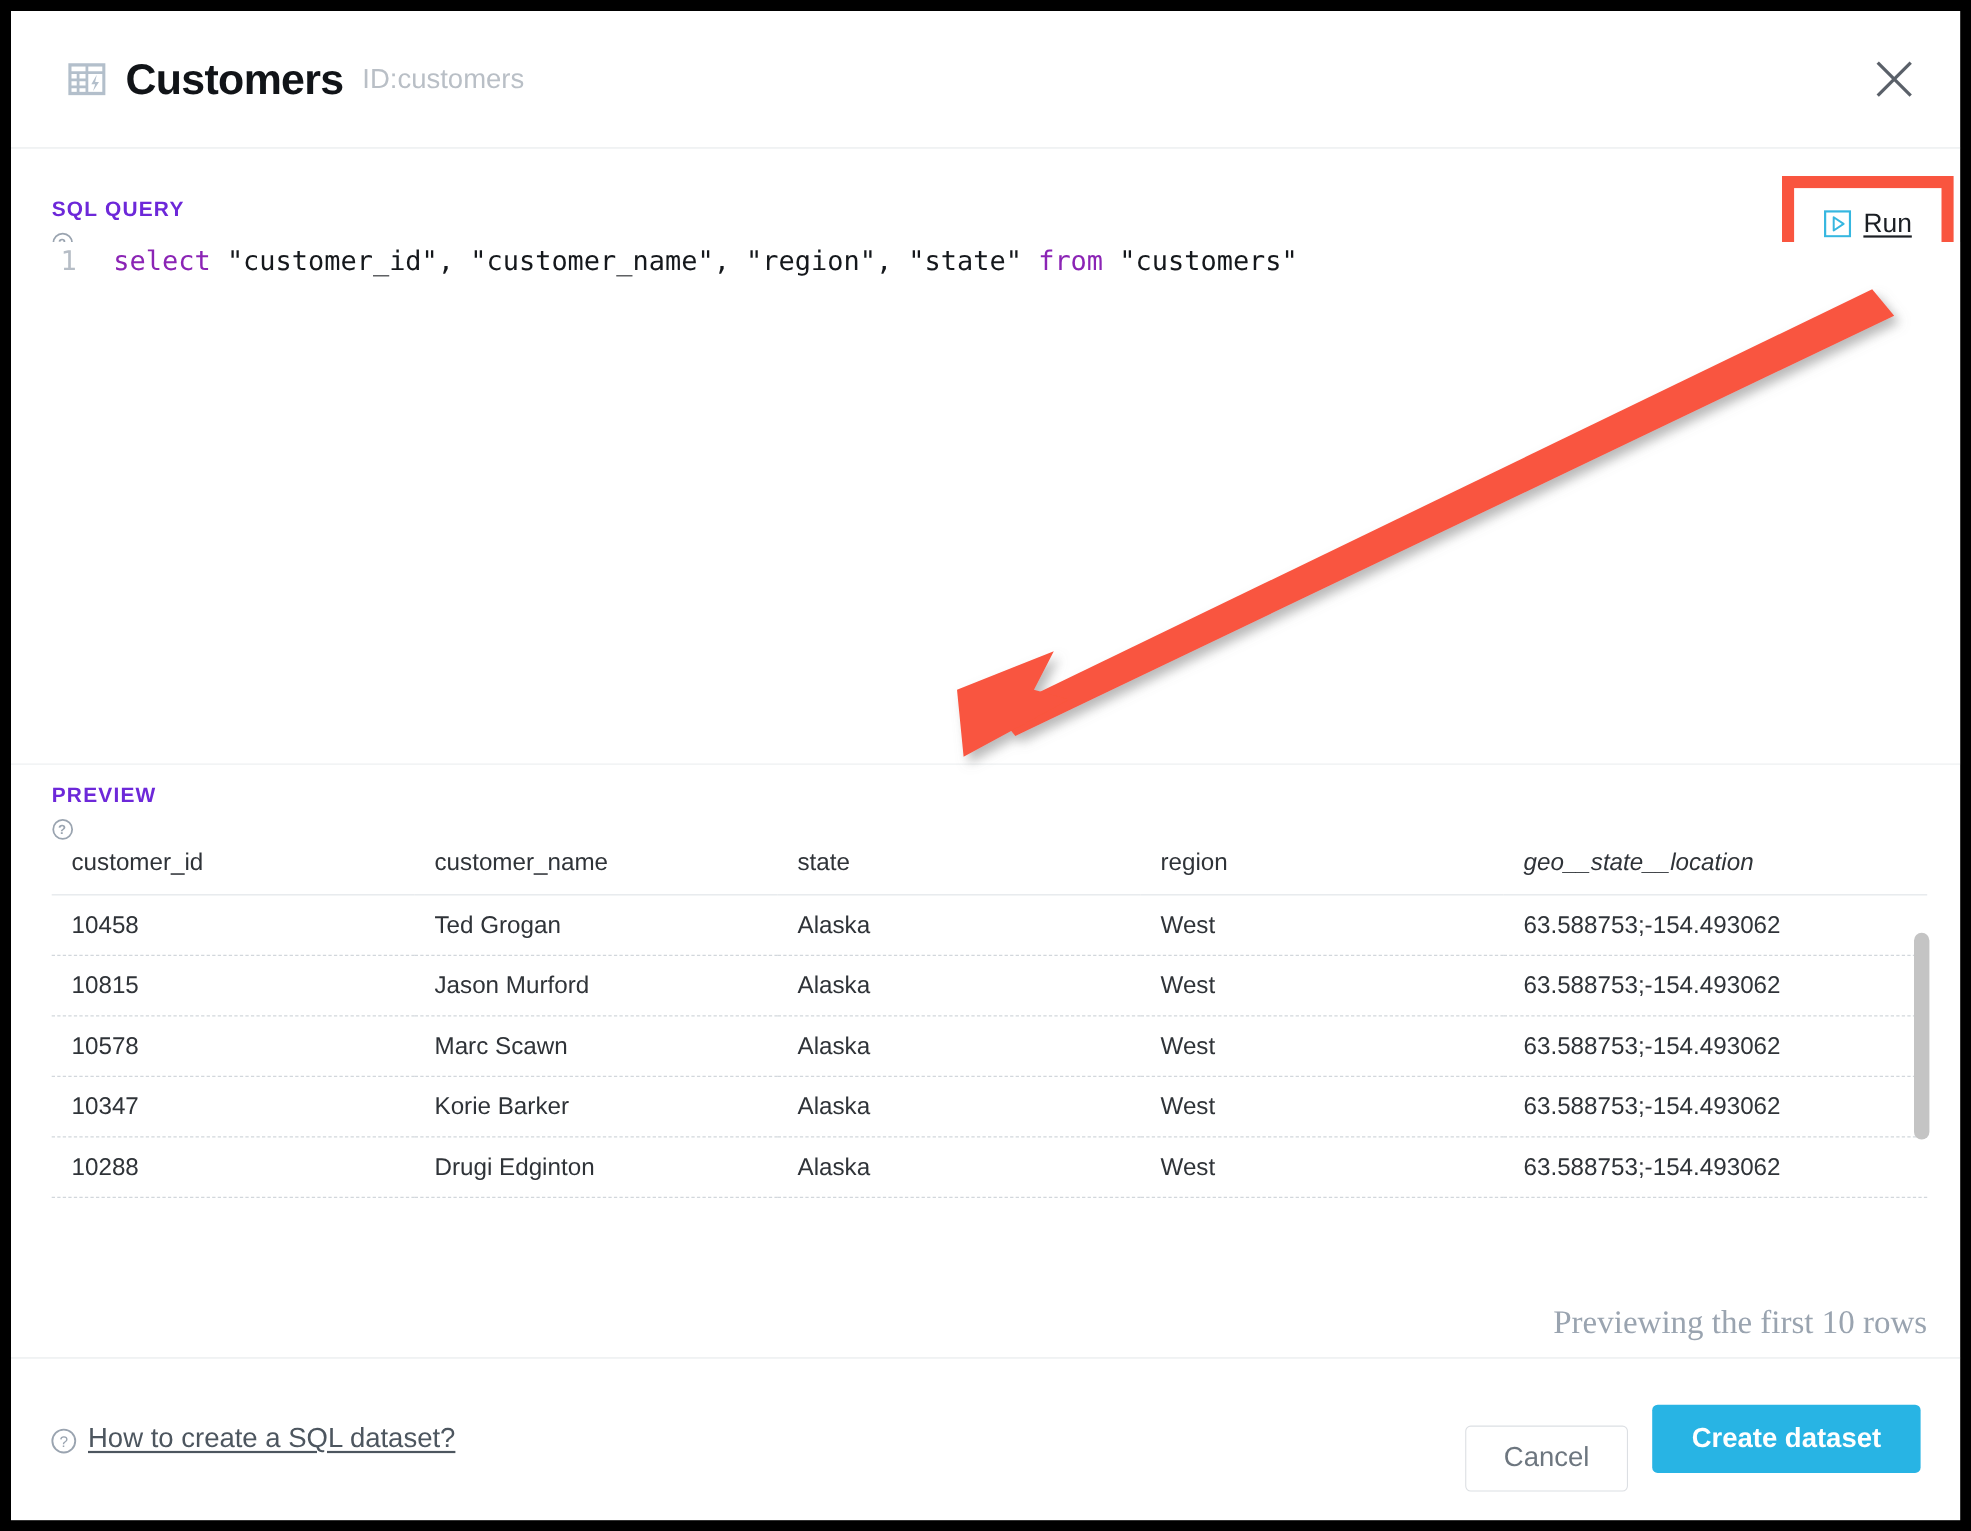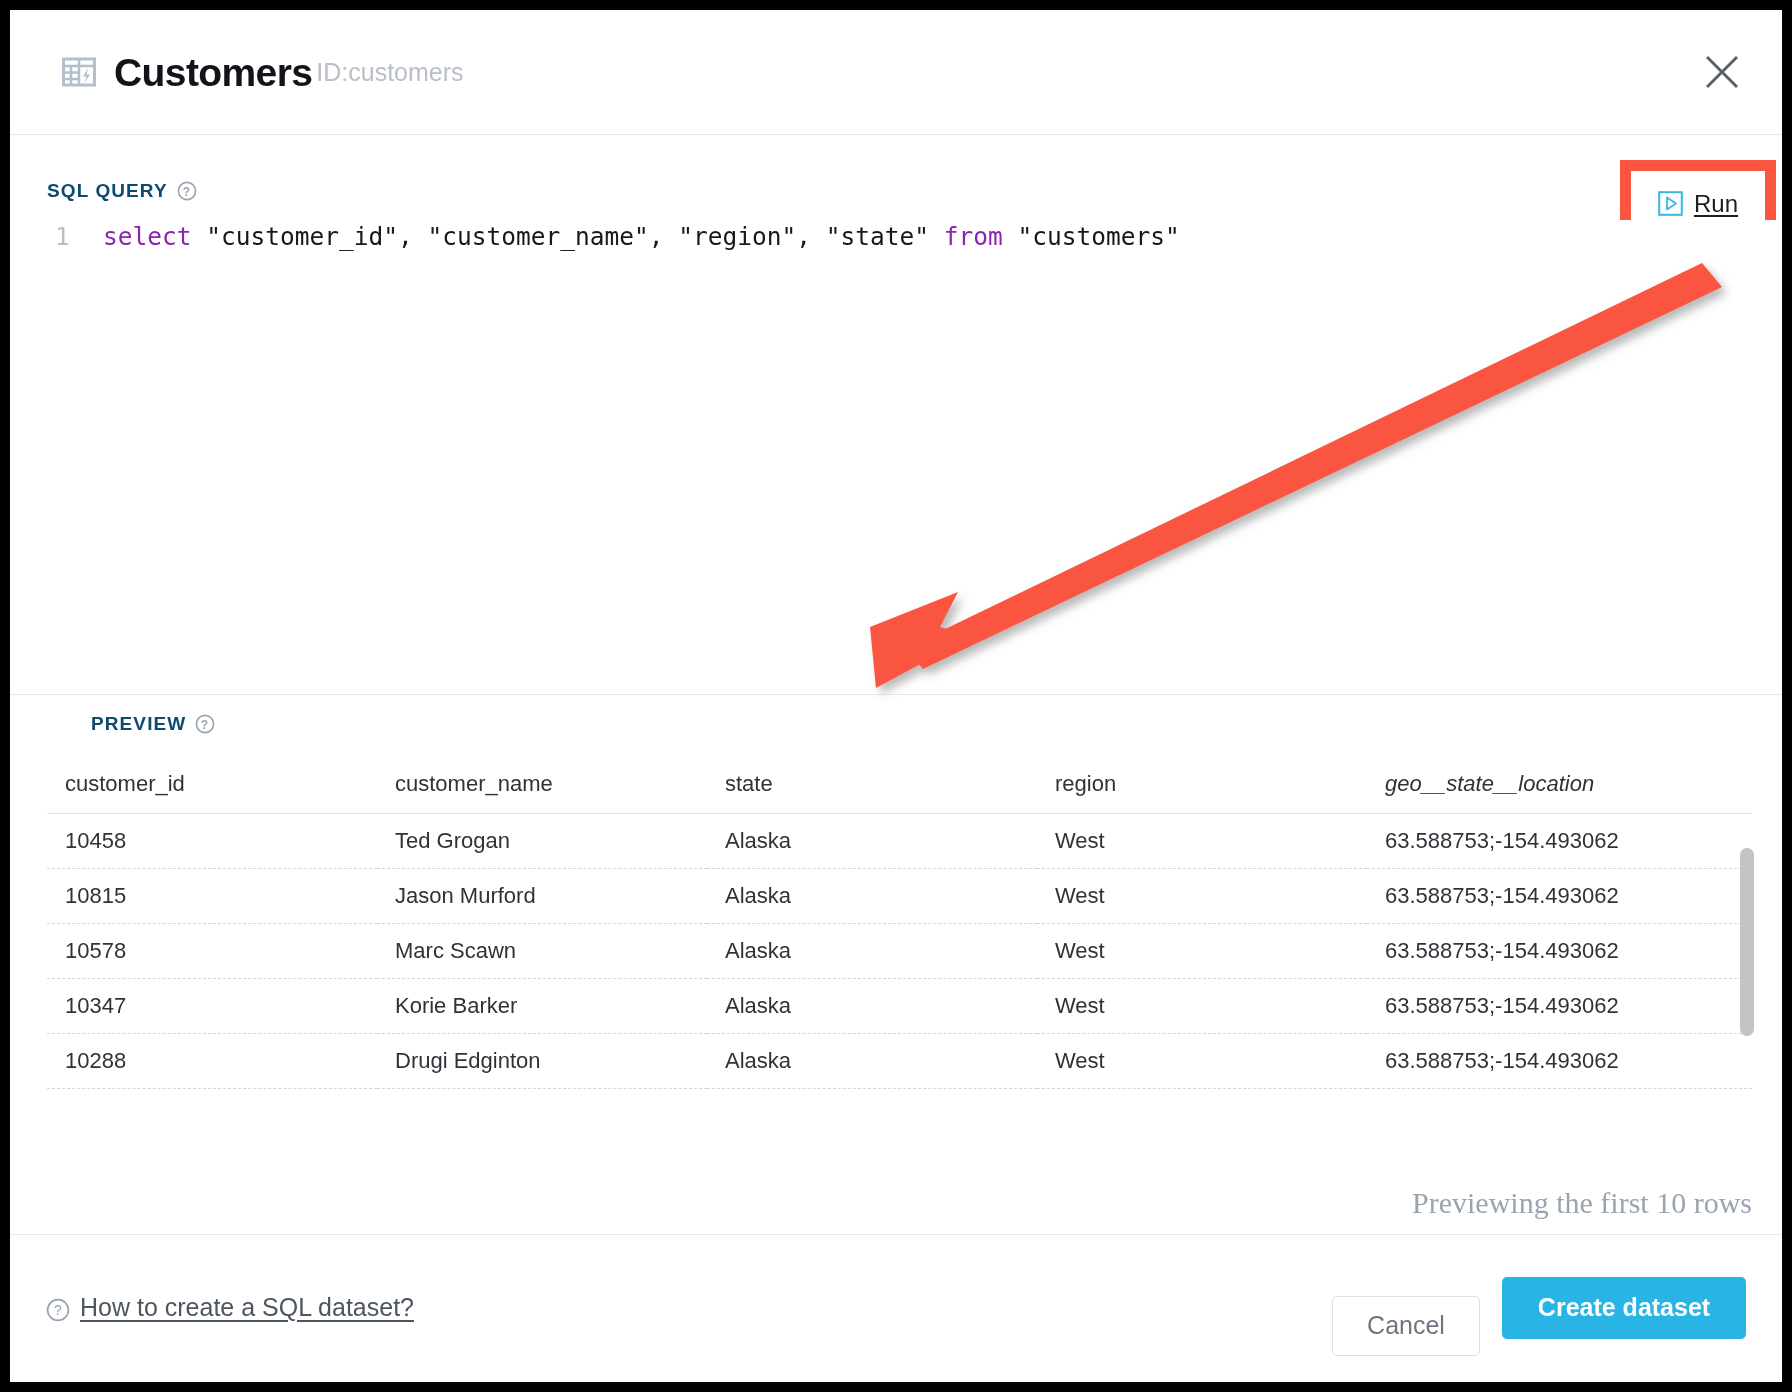--- a/index.html
+++ b/index.html
@@ -40,47 +40,48 @@
   .title {
     font-size: 39px;
     font-weight: 700;
     color: #111418;
     letter-spacing: -0.6px;
     line-height: 1;
   }
   .title-id {
     font-size: 25px;
     color: #b9bfc6;
-    margin-left: 4px;
+    margin-left: 17px;
     letter-spacing: 0px;
     line-height: 1;
     font-weight: 400;
     text-align: right;
   }
   .close-btn {
     position: absolute;
     right: 38px; top: 40px;
     width: 44px; height: 44px;
     cursor: pointer;
   }
 
   
   .sql-section {
     position: relative;
     height: 560px;
     border-bottom: 1px solid #e6e9ec;
   }
   .section-label {
     display: flex;
-    align-items: center;
+    align-items: flex-start;
     gap: 9px;
     font-size: 19px;
     font-weight: 700;
     letter-spacing: 1.1px;
-    color: #0c4a6e;
+    color: #6d28d9;
+    flex-direction: column;
   }
   .sql-label-wrap {
     position: absolute;
     left: 37px; top: 45px;
   }
   .help-circle {
     width: 20px; height: 20px;
     display: inline-block;
   }
   .code-area {
@@ -142,21 +143,21 @@
   }
 
   
   .preview-section {
     position: relative;
     height: 540px;
     border-bottom: 1px solid #e6e9ec;
   }
   .preview-label-wrap {
     position: absolute;
-    left: 37px; top: 18px; margin-left: 44px;
+    left: 37px; top: 18px;
   }
   .table-wrap {
     position: absolute;
     left: 37px; right: 30px; top: 70px; bottom: 10px;
   }
   table.preview {
     width: 100%;
     border-collapse: collapse;
     table-layout: fixed;
   }

